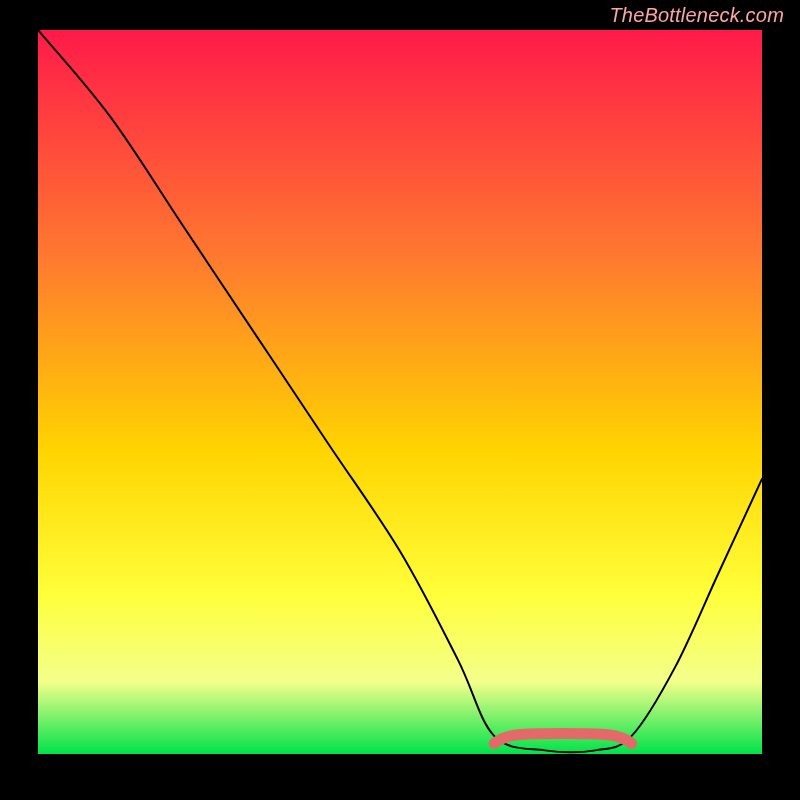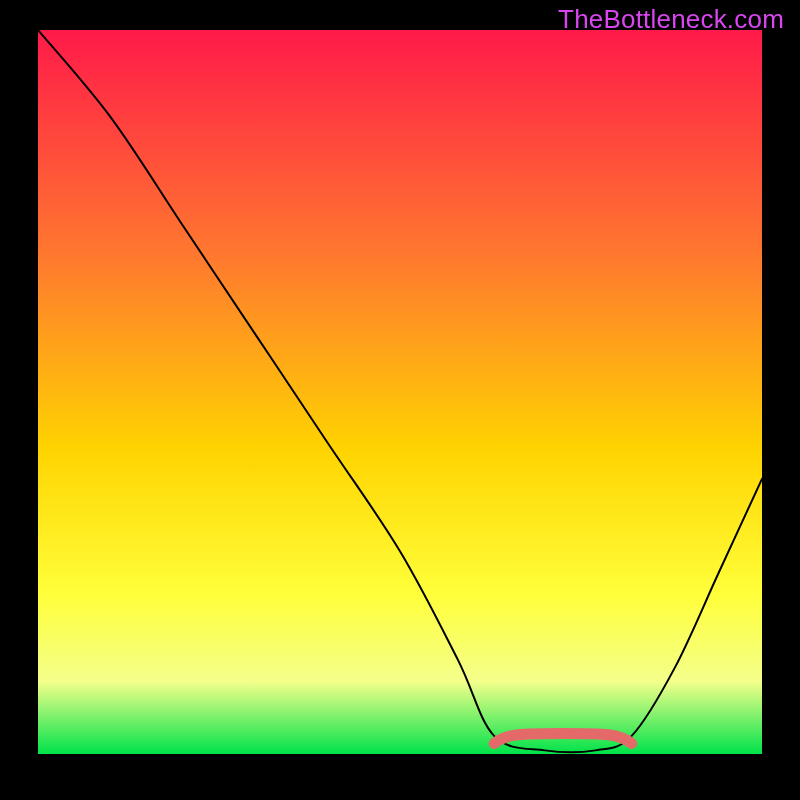--- a/index.html
+++ b/index.html
@@ -14,25 +14,26 @@
   .frame {
     position: relative;
     width: 800px;
     height: 800px;
     background: #000;
   }
   .watermark {
     position: absolute;
     top: 4px;
     right: 16px;
-    color: #d946ef;
-    font-size: 26px;
+    color: #fca5a5;
+    font-size: 20px;
     font-weight: 500;
     letter-spacing: 0.2px;
     user-select: none;
+    font-style: italic;
   }
   .plot {
     position: absolute;
     left: 38px;
     top: 30px;
     width: 724px;
     height: 724px;
   }
   .plot svg {
     display: block;

